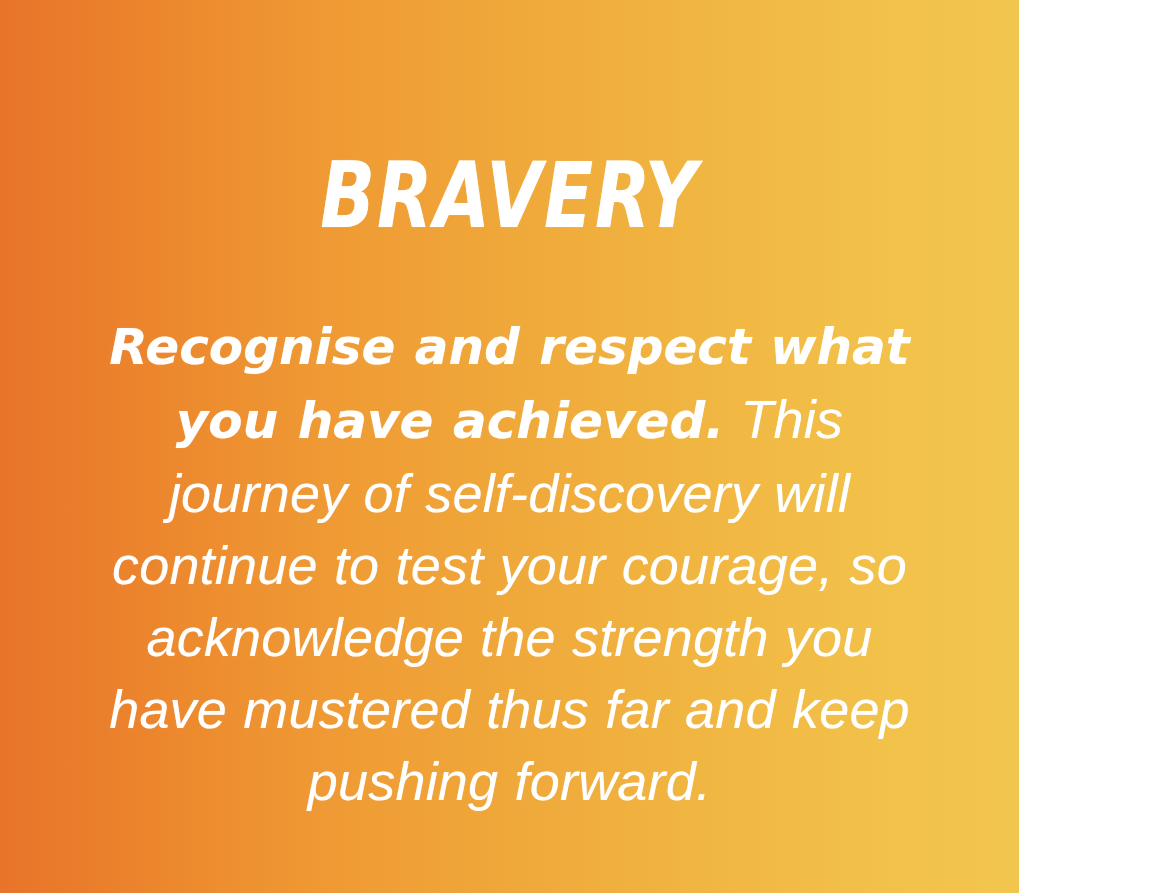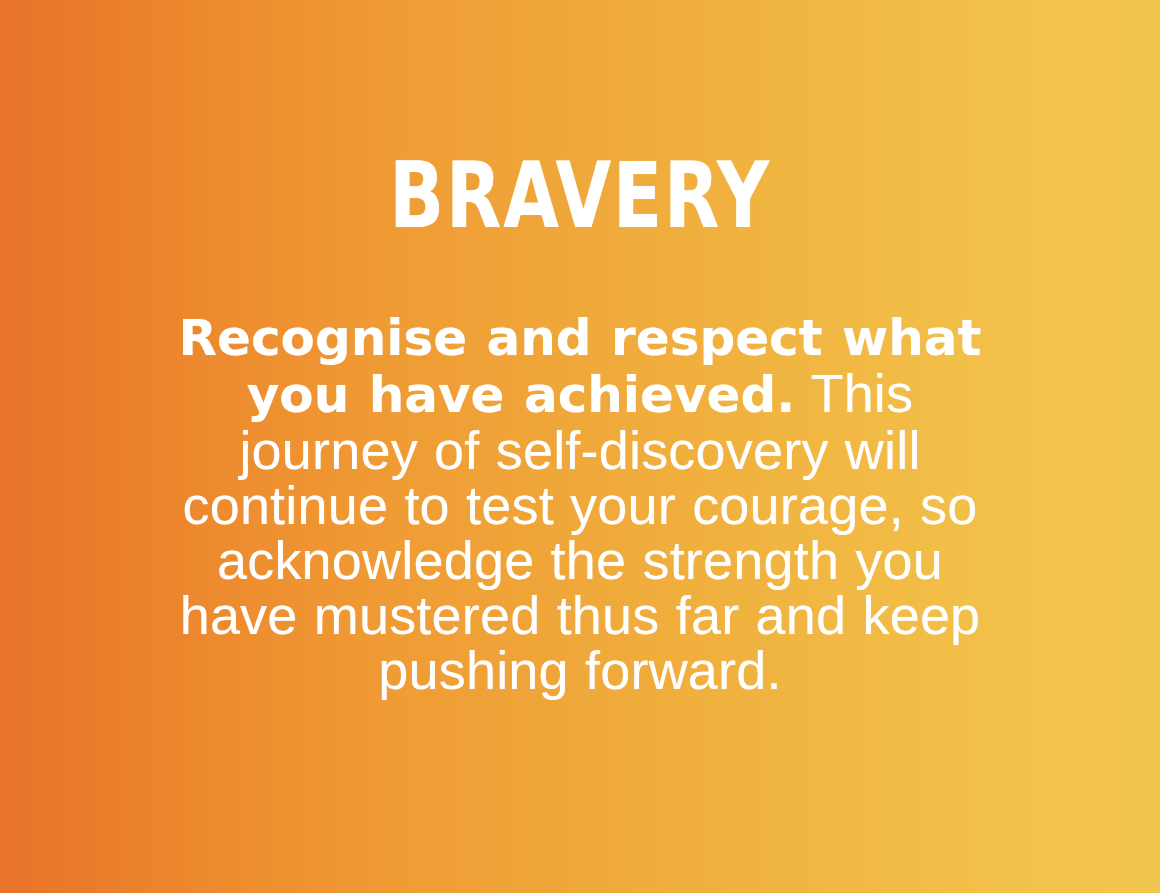--- a/index.html
+++ b/index.html
@@ -11,35 +11,36 @@
   body {
     width: 1160px;
     height: 893px;
     overflow: hidden;
     font-family: "Liberation Sans", sans-serif;
   }
 
   
   .card {
     position: relative;
-    width: 1160px;
+    width: 1019px;
     height: 893px;
     box-sizing: border-box;
     background: linear-gradient(
         90deg,
         #e8742a 0%,
         #ea7d2b 8%,
         #ed8c2f 20%,
         #ef9a34 32%,
         #efa438 45%,
         #f0ae3d 58%,
         #f1b843 72%,
         #f2c149 86%,
         #f2c64e 100%);
     overflow: hidden;
+    font-style: italic;
   }
 
   
   .title-wrap {
     position: absolute;
     top: 152px;
     left: 0;
     width: 100%;
     text-align: center;
   }
@@ -69,21 +70,21 @@
     width: 836px;
     text-align: center;
   }
 
   .body-copy {
     margin: 0;
     color: #ffffff;
     font-family: "Liberation Sans", sans-serif;
     font-size: 54px;
     font-weight: 300;
-    line-height: 55px;
+    line-height: 72px;
     letter-spacing: 0.2px;
     word-spacing: 1px;
     -webkit-font-smoothing: antialiased;
     text-shadow: 0 0 1px rgba(255,255,255,0.45);
   }
 
   
   .body-copy .thin {
     font-weight: 300;
     font-family: "Liberation Sans", sans-serif;

